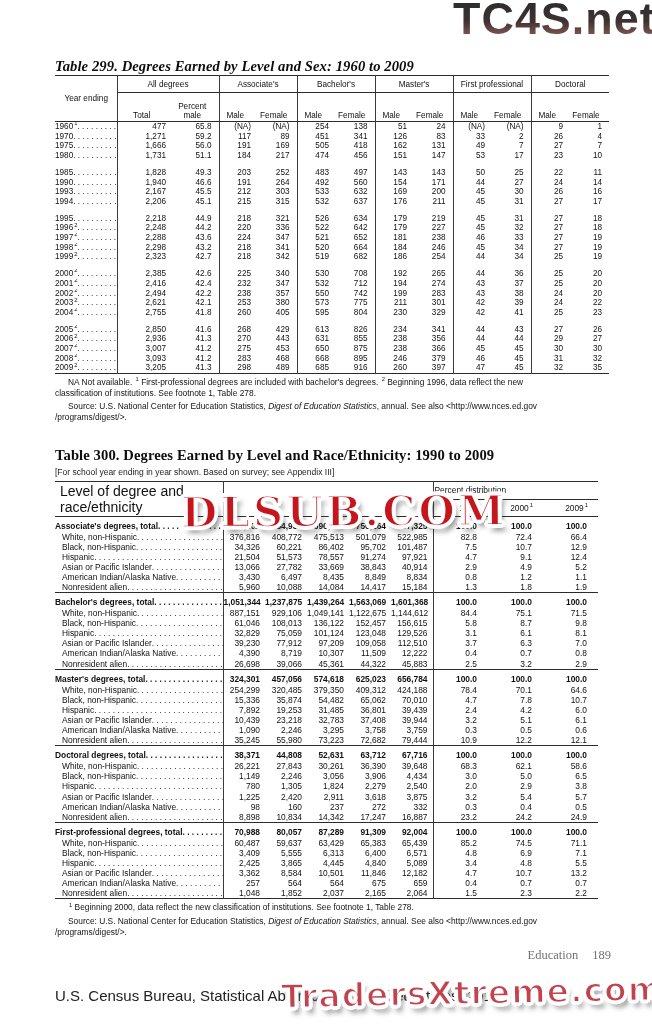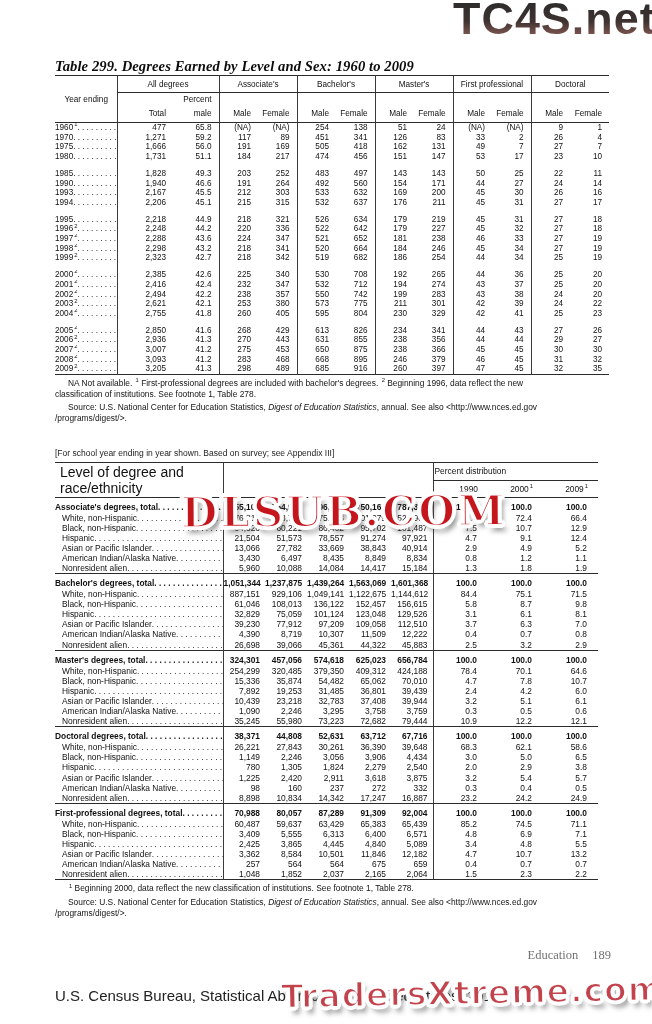--- a/index.html
+++ b/index.html
@@ -18,22 +18,22 @@
   thead{border-bottom:1px solid #2b2b2b;}
   th{font-weight:normal;}
   .bl{border-left:1px solid #3a3a3a;}
   sup{font-size:5.8px;vertical-align:super;line-height:0;margin-left:1px;}
 
   
   #t299{width:554px;font-size:8.2px;}
   #t299 td{height:9.7px;line-height:9.7px;padding:0;}
   #t299 th.group{border-bottom:1px solid #2b2b2b;text-align:center;height:14px;font-size:8.2px;}
   #t299 th.stubh{text-align:center;vertical-align:middle;padding-left:2px;font-size:8.2px;}
-  #t299 th.sub{height:27px;vertical-align:bottom;text-align:right;padding:0 7px 1px 0;
-               font-size:8.2px;line-height:14px;}
+  #t299 th.sub{height:27px;vertical-align:bottom;padding:0 7px 1px 0;
+               font-size:8.2px;line-height:9px;}
   #t299 td.num{text-align:right;padding-right:7px;white-space:nowrap;}
   #t299 tr.sp td{height:7px;line-height:7px;}
 
   
   #t300{width:543px;font-size:8.4px;margin-top:2px;}
   #t300 td{height:10.1px;line-height:10.1px;padding:0;}
   #t300 th.stubh{text-align:left;vertical-align:middle;padding-left:5px;font-size:14px;}
   #t300 th.pctg{border-bottom:1px solid #2b2b2b;text-align:left;height:15px;font-size:8.4px;}
   #t300 th.pcol{height:13px;text-align:right;padding-right:10px;vertical-align:middle;font-size:8.4px;}
   #t300 td.num{text-align:right;padding-right:5px;white-space:nowrap;}
@@ -646,20 +646,21 @@
               <td class="num bl">32</td>
               <td class="num">35</td>
             </tr>
           </tbody>
         </table>
       <p class="fn" id="t299-fn"><span>NA Not available. </span><sup>1</sup><span> First-professional degrees are included with bachelor's degrees. </span><sup>2</sup><span> Beginning 1996, data reflect the new</span><br><span>classification of institutions. See footnote 1, Table 278.</span></p>
       <p class="fn" id="t299-src"><span>Source: U.S. National Center for Education Statistics, </span><span class="it">Digest of Education Statistics</span><span>, annual. See also &lt;http://www.nces.ed.gov</span><br><span>/programs/digest/&gt;.</span></p>
     </section>
 
     <section id="t300-block">
+      <h2 class="t-title">Table 300. Degrees Earned by Level and Race/Ethnicity: 1990 to 2009</h2>
       <p class="subtitle">[For school year ending in year shown. Based on survey; see Appendix III]</p>
       <table id="t300">
           <colgroup>
             <col style="width: 168px;">
             <col style="width: 42px;">
             <col style="width: 42px;">
             <col style="width: 42px;">
             <col style="width: 42px;">
             <col style="width: 42px;">
             <col style="width: 55px;">

